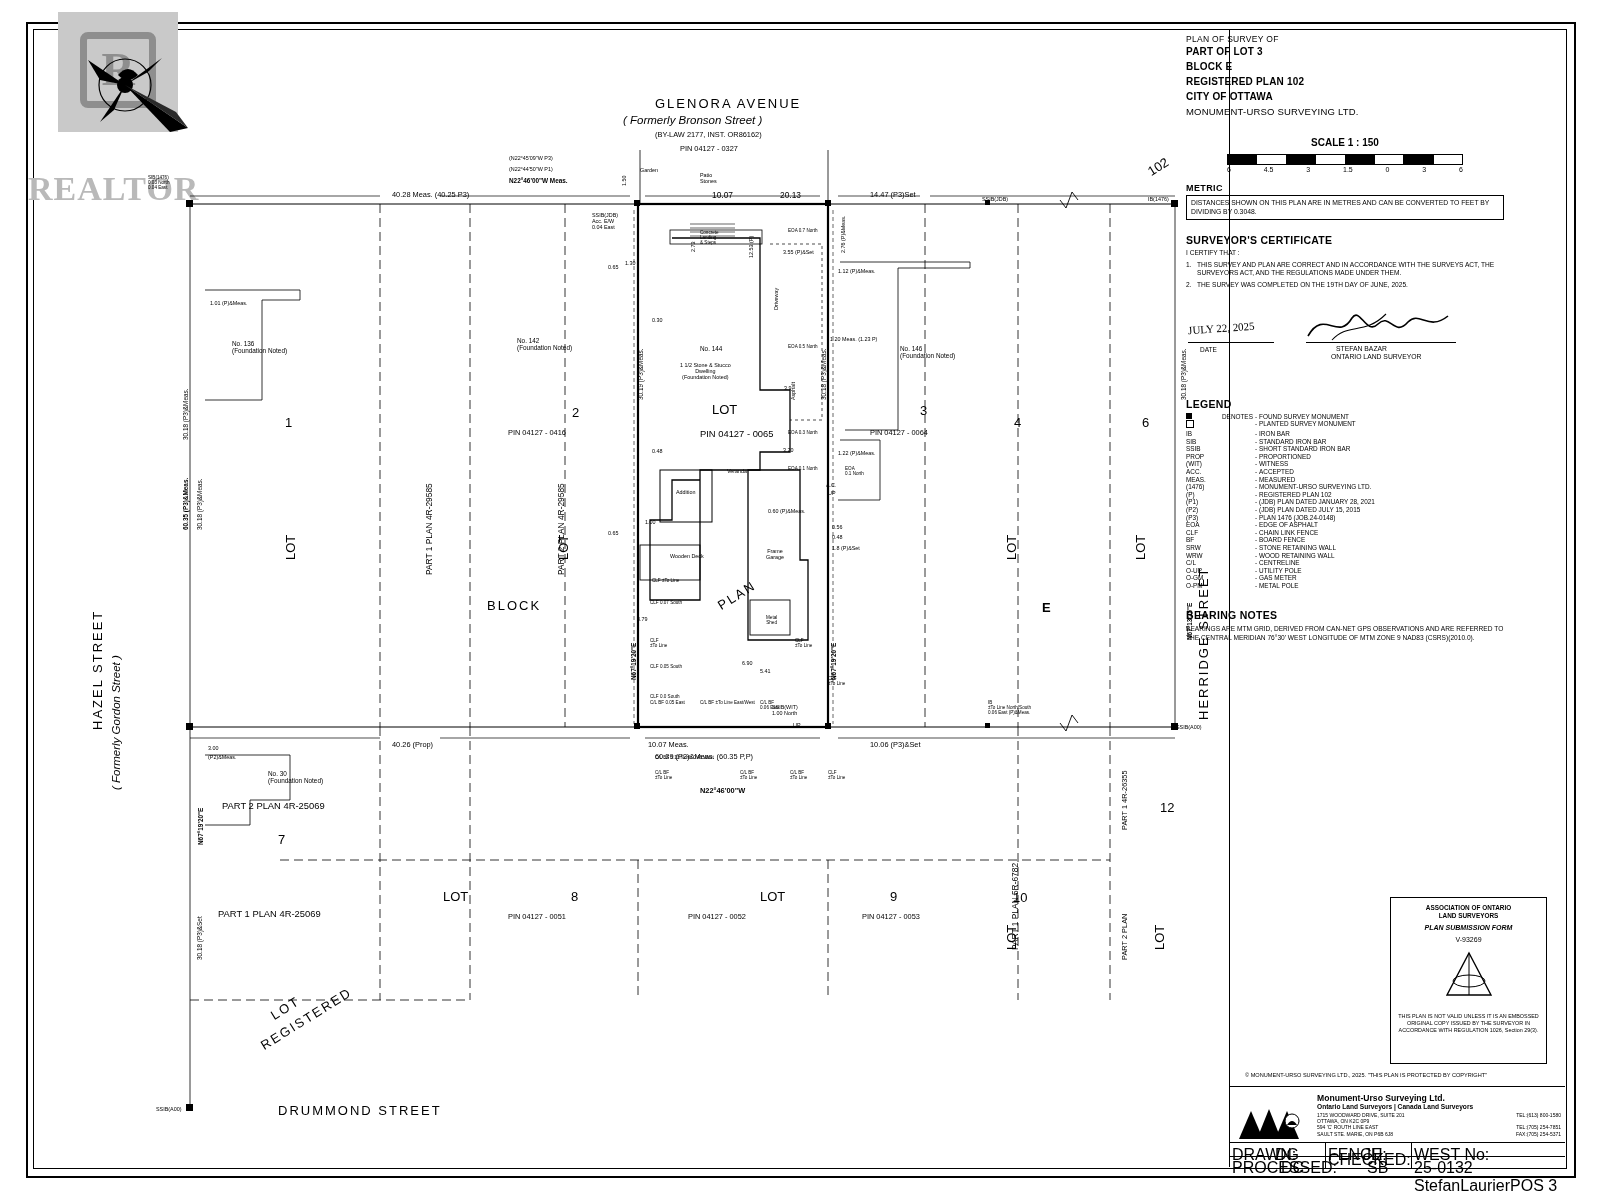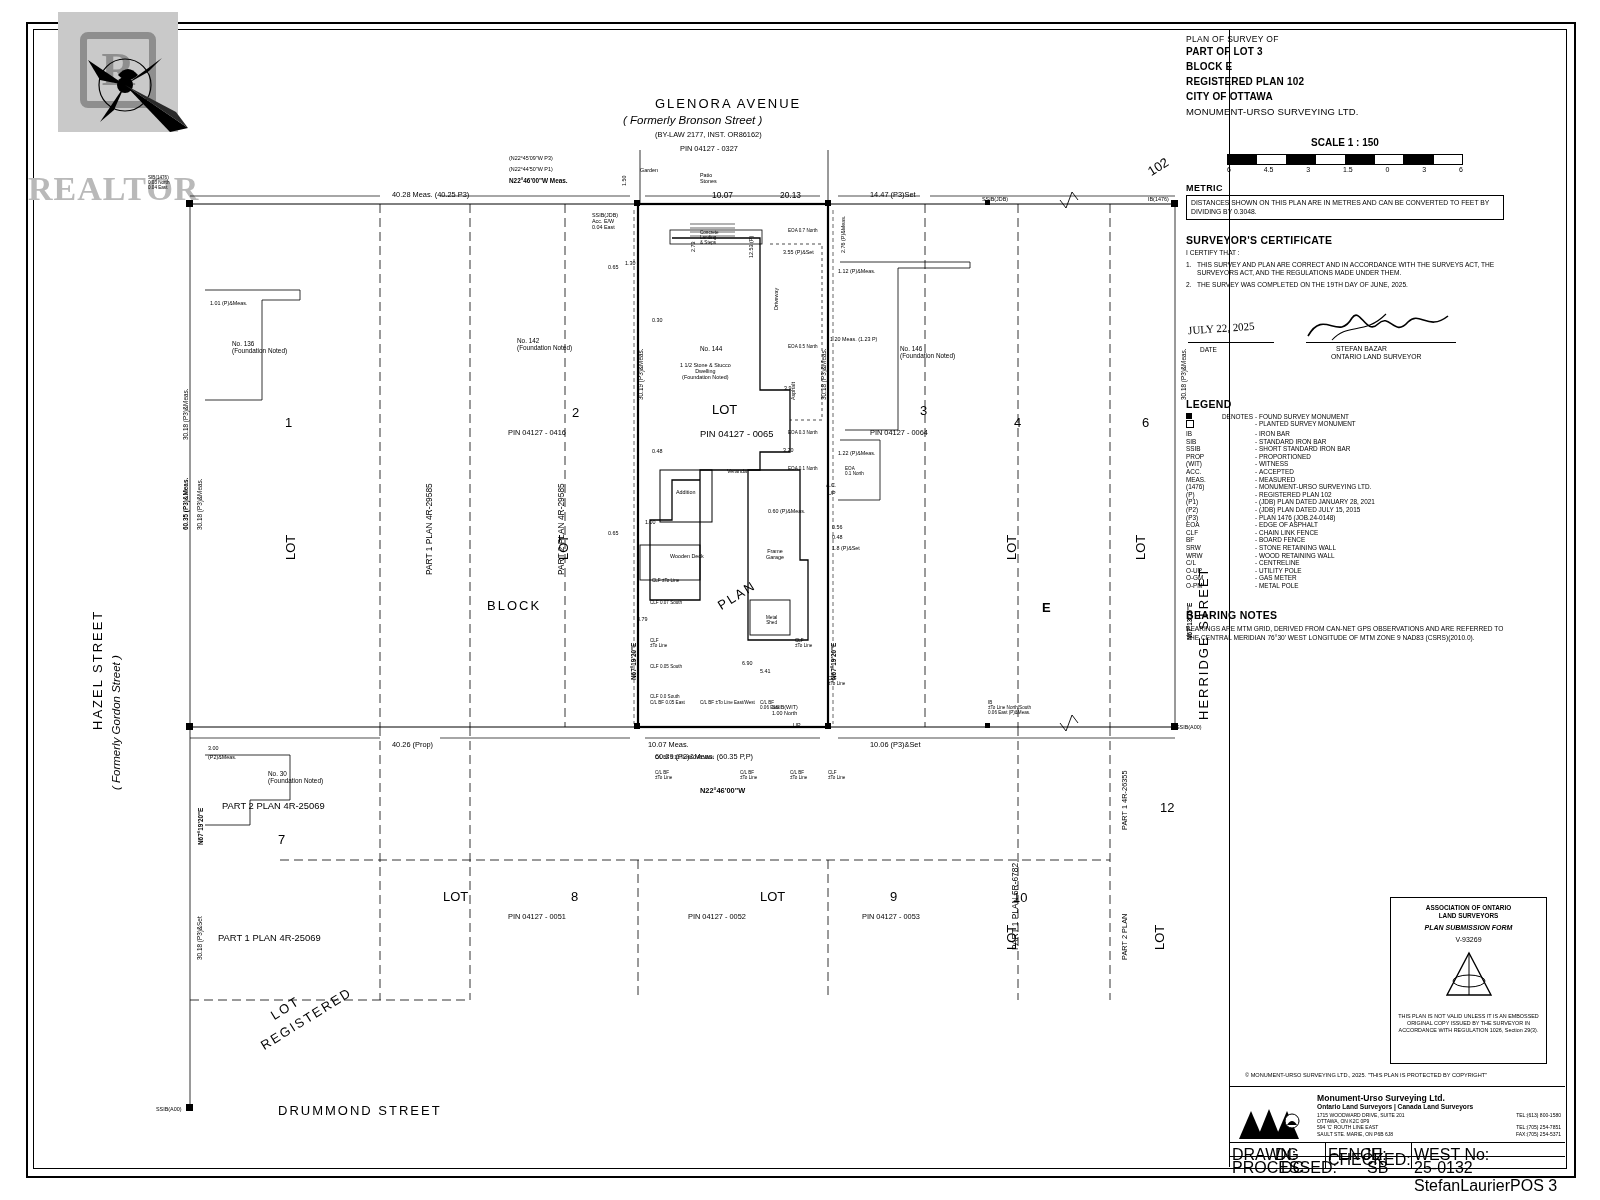--- a/index.html
+++ b/index.html
@@ -516,21 +516,21 @@
   <div class="t f13" style="left:890px;top:889px">9</div>
   <div class="t f7" style="left:862px;top:912px">PIN   04127 - 0053</div>
 
   <div class="t f13 rot90" style="left:1004px;top:950px">LOT</div>
   <div class="t f13" style="left:1013px;top:890px">10</div>
 
   <div class="t f13 rot90" style="left:1152px;top:950px">LOT</div>
   <div class="t f13" style="left:1160px;top:800px">12</div>
 
   <div class="t f9" style="left:222px;top:800px">PART 2   PLAN 4R-25069</div>
-  <div class="t f9" style="left:218px;top:932px">PART 1   PLAN 4R-25069</div>
+  <div class="t f9" style="left:218px;top:908px">PART 1   PLAN 4R-25069</div>
   <div class="t f8 rot90" style="left:424px;top:575px">PART   1      PLAN 4R-29585</div>
   <div class="t f8 rot90" style="left:556px;top:575px">PART   2      PLAN 4R-29585</div>
   <div class="t f8 rot90" style="left:1010px;top:950px">PART  1   PLAN 5R-6782</div>
   <div class="t f7 rot90" style="left:1120px;top:830px">PART   1   4R-26355</div>
   <div class="t f7 rot90" style="left:1120px;top:960px">PART  2   PLAN</div>
 
   <div class="t f6" style="left:232px;top:340px;white-space:pre-line">No. 136
 (Foundation Noted)</div>
   <div class="t f6" style="left:517px;top:337px;white-space:pre-line">No. 142
 (Foundation Noted)</div>

